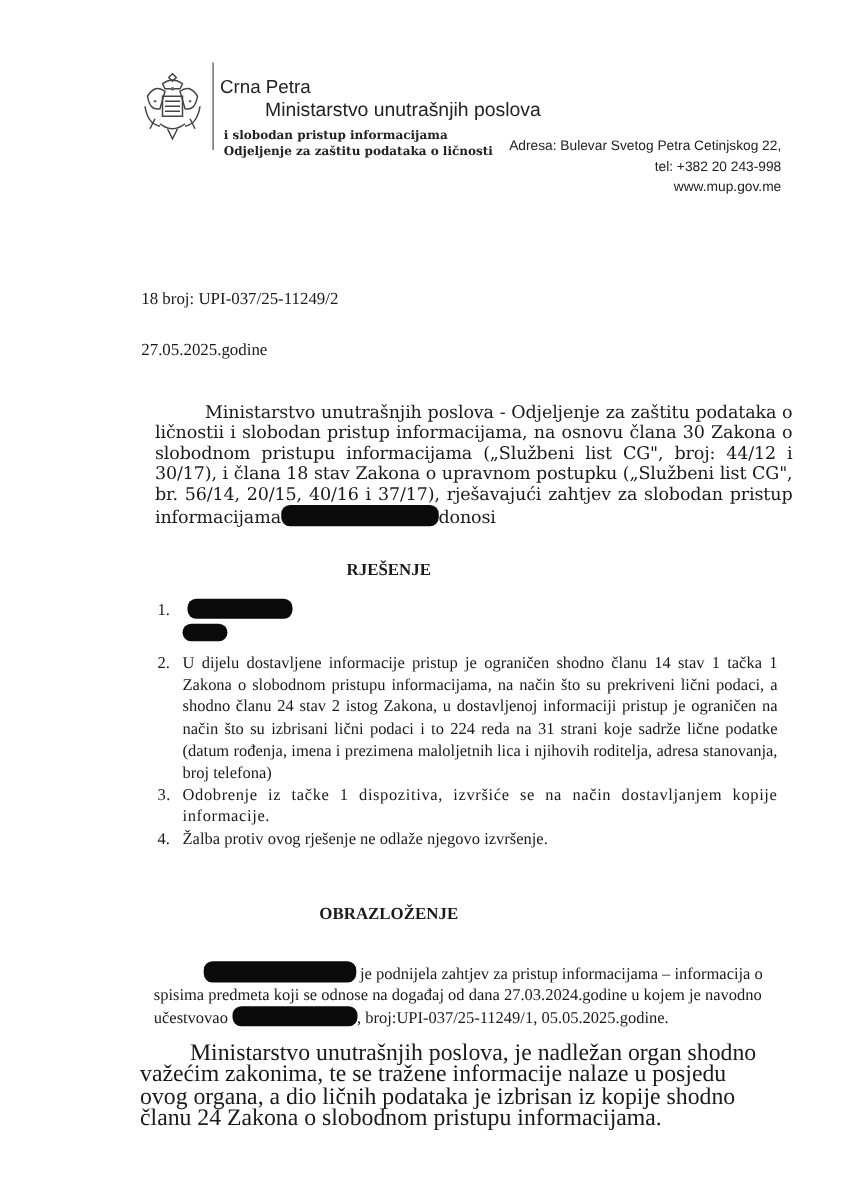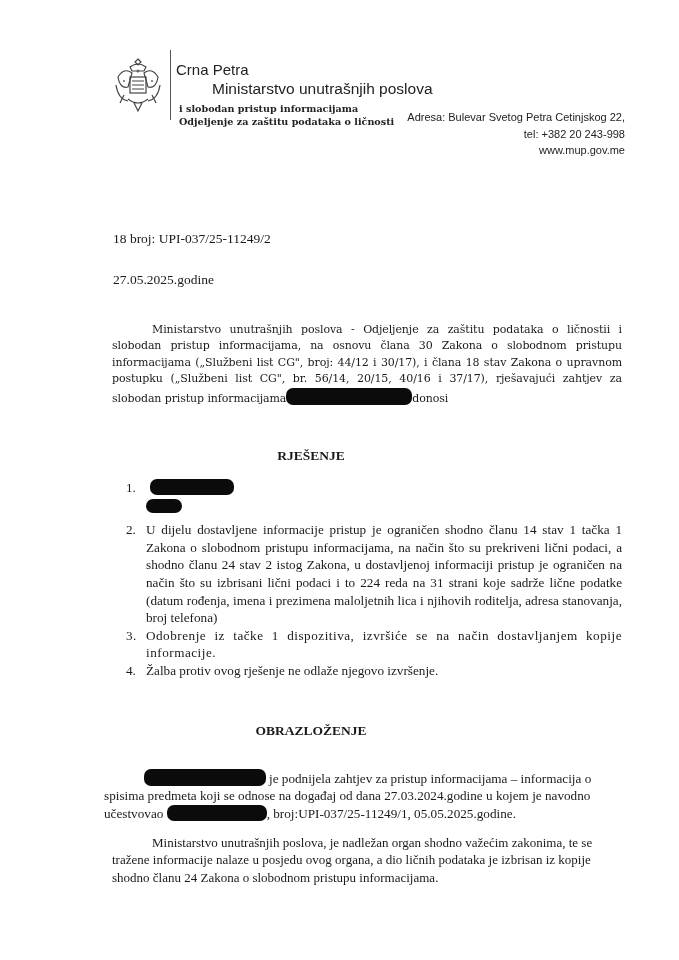--- a/index.html
+++ b/index.html
@@ -10,35 +10,35 @@
     }
     .abs { position: absolute; }
     .crest { left: 110px; top: 55px; width: 56px; height: 60px; }
     .vline { left: 170px; top: 50px; width: 1px; height: 70px; background: #555; }
     .org-country { left: 176px; top: 61px; font-family: "Liberation Sans", sans-serif; font-size: 15px; color: #222; }
     .org-ministry { left: 176px; top: 80px; font-family: Liberation Sans, sans-serif; font-size: 15.5px; color: #222; margin-left: 36px; }
     .org-dept { left: 179px; top: 103px; font-family: "DejaVu Serif", serif; font-weight: bold; font-size: 9.6px; line-height: 12.5px; color: #222; }
     .address { right: 54px; top: 109px; text-align: right; font-family: "Liberation Sans", sans-serif; font-size: 11px; line-height: 16.5px; color: #222; }
     .ref { left: 113px; top: 231px; font-size: 13.5px; }
     .date { left: 113px; top: 259px; font-size: 13.5px; margin-top: 13px; }
-    .para1 { left: 112px; top: 322px; width: 510px; font-family: "DejaVu Serif", serif; font-size: 11px; line-height: 16.4px; text-align: justify; letter-spacing: -0.1px; }
+    .para1 { left: 124px; top: 322px; width: 510px; font-family: "DejaVu Serif", serif; font-size: 14px; line-height: 16.4px; text-align: justify; letter-spacing: -0.1px; }
     .para1 .indent { display: inline-block; width: 40px; }
     .redact { display: inline-block; background: #0b0b0b; border-radius: 7px; vertical-align: -3px; }
     .heading { left: 0; width: 622px; text-align: center; font-weight: bold; font-size: 13.5px; }
     .h1 { top: 448px; }
     .h2 { top: 723px; }
     ol.list { position: absolute; left: 122px; top: 479px; width: 500px; margin: 0; padding: 0; list-style: none; font-family: "Liberation Serif", serif; font-size: 13.2px; line-height: 17.6px; }
     ol.list li { position: relative; padding-left: 24px; text-align: justify; }
     ol.list li .num { position: absolute; left: 4px; top: 0; }
     .li1 { margin-bottom: 7px; }
     .li2 { margin-bottom: 0; }
     .spaced { letter-spacing: 0.5px; word-spacing: 3px; }
-    .para2 { left: 104px; top: 769px; width: 510px; font-size: 13.2px; line-height: 17.4px; }
+    .para2 { left: 123px; top: 769px; width: 510px; font-size: 13.2px; line-height: 17.4px; }
     .para2 .indent { display: inline-block; width: 40px; }
-    .para3 { left: 112px; top: 834px; width: 510px; font-size: 13px; line-height: 17.4px; }
+    .para3 { left: 112px; top: 834px; width: 510px; font-size: 19px; line-height: 17.4px; }
     .para3 .indent { display: inline-block; width: 40px; }
   </style>
 </head>
 <body>
 
 <div class="abs crest">
   <svg width="56" height="60" viewBox="0 0 56 60">
     <g fill="none" stroke="#444" stroke-width="1.2">
       <path d="M28 4 l3 3 -3 3 -3 -3z"></path>
       <path d="M20 12 q8 -6 16 0 l-2 4 h-12z"></path>

